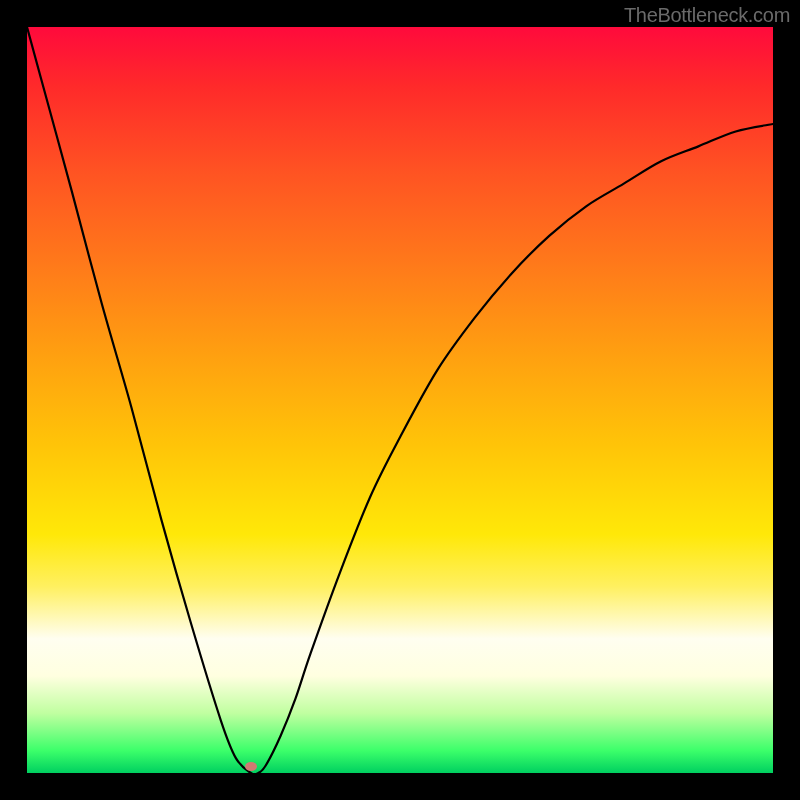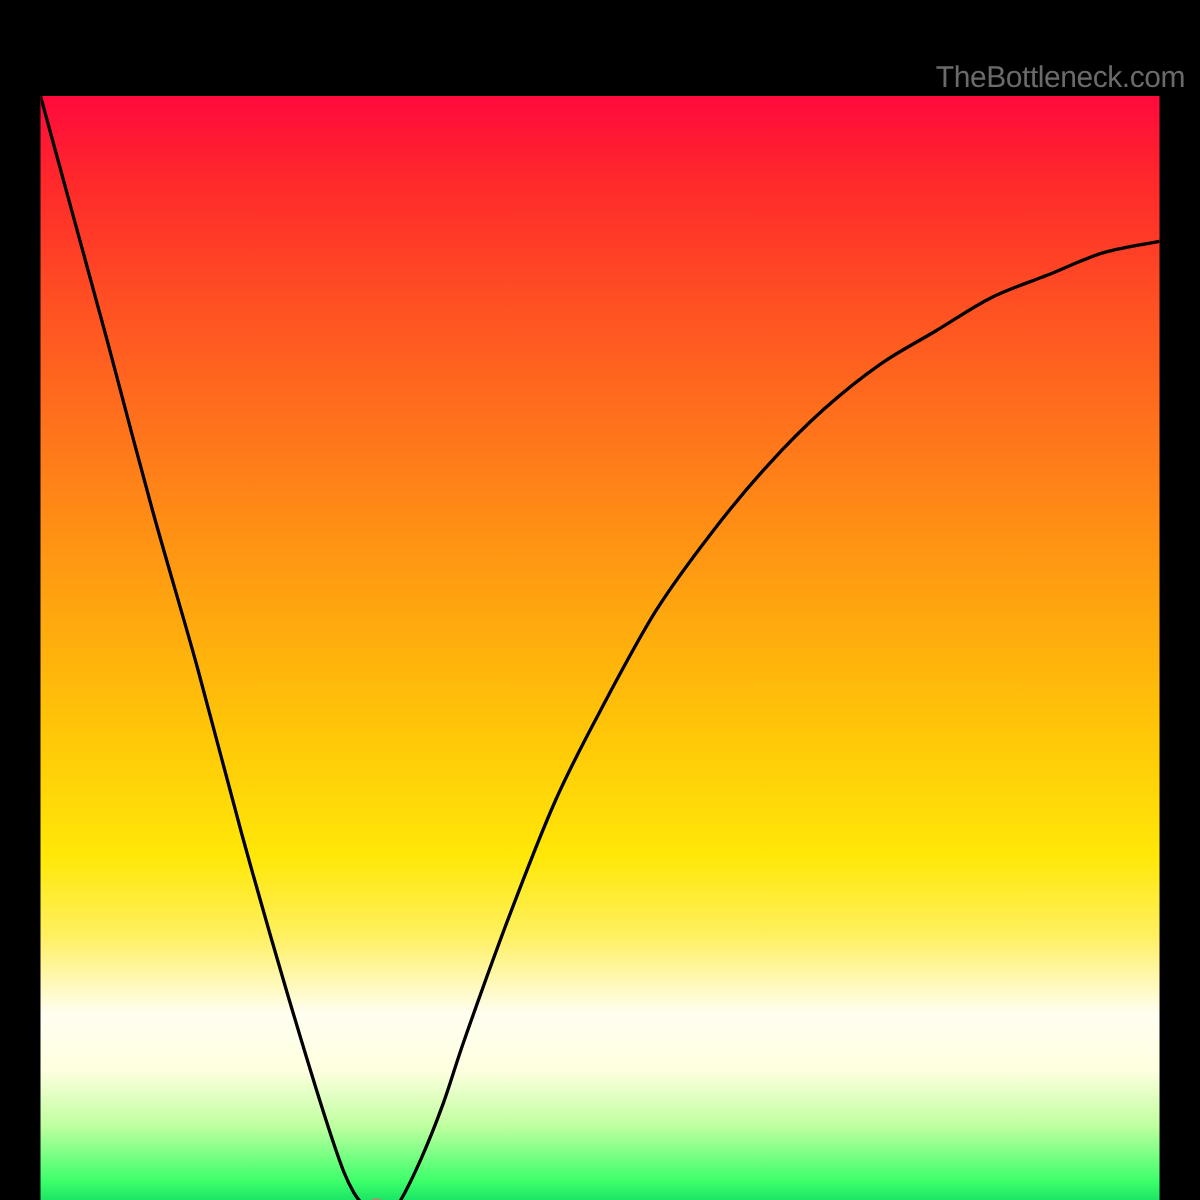--- a/index.html
+++ b/index.html
@@ -8,21 +8,20 @@
     height: 800px;
     background: #000;
     position: relative;
     font-family: Arial, Helvetica, sans-serif;
     overflow: hidden;
   }
   .frame {
     position: absolute;
     inset: 0;
     background: #000;
-    margin-top: 37px;
   }
   .plot-area {
     position: absolute;
     left: 27px;
     top: 27px;
     width: 746px;
     height: 746px;
     background: linear-gradient(to bottom,
       #ff0a3c 0%,
       #ff2a2a 8%,

